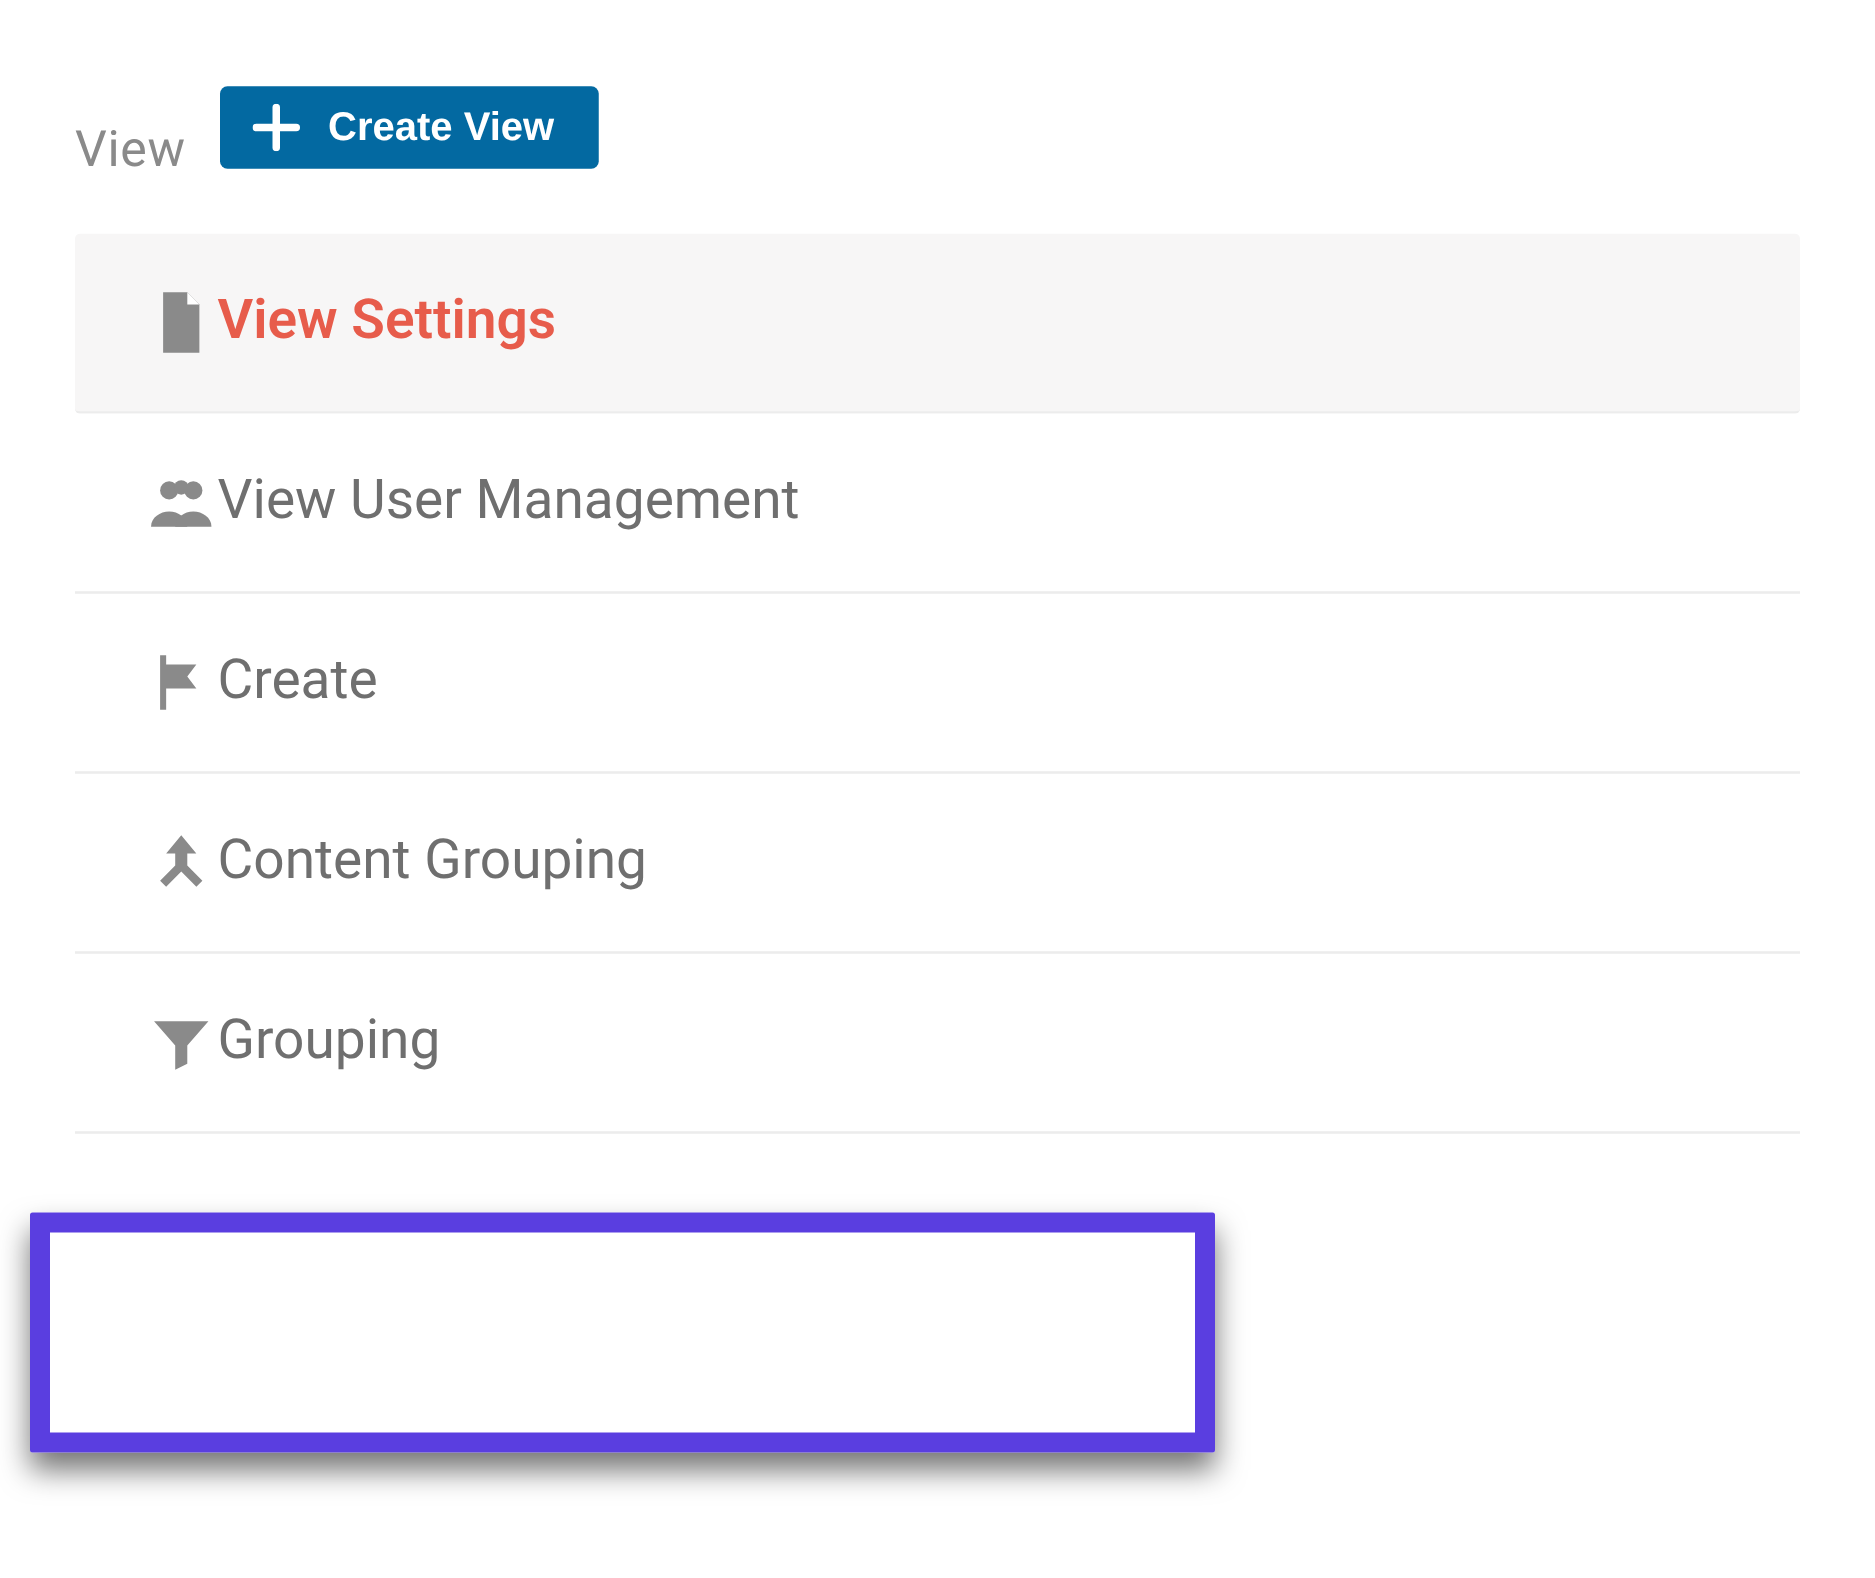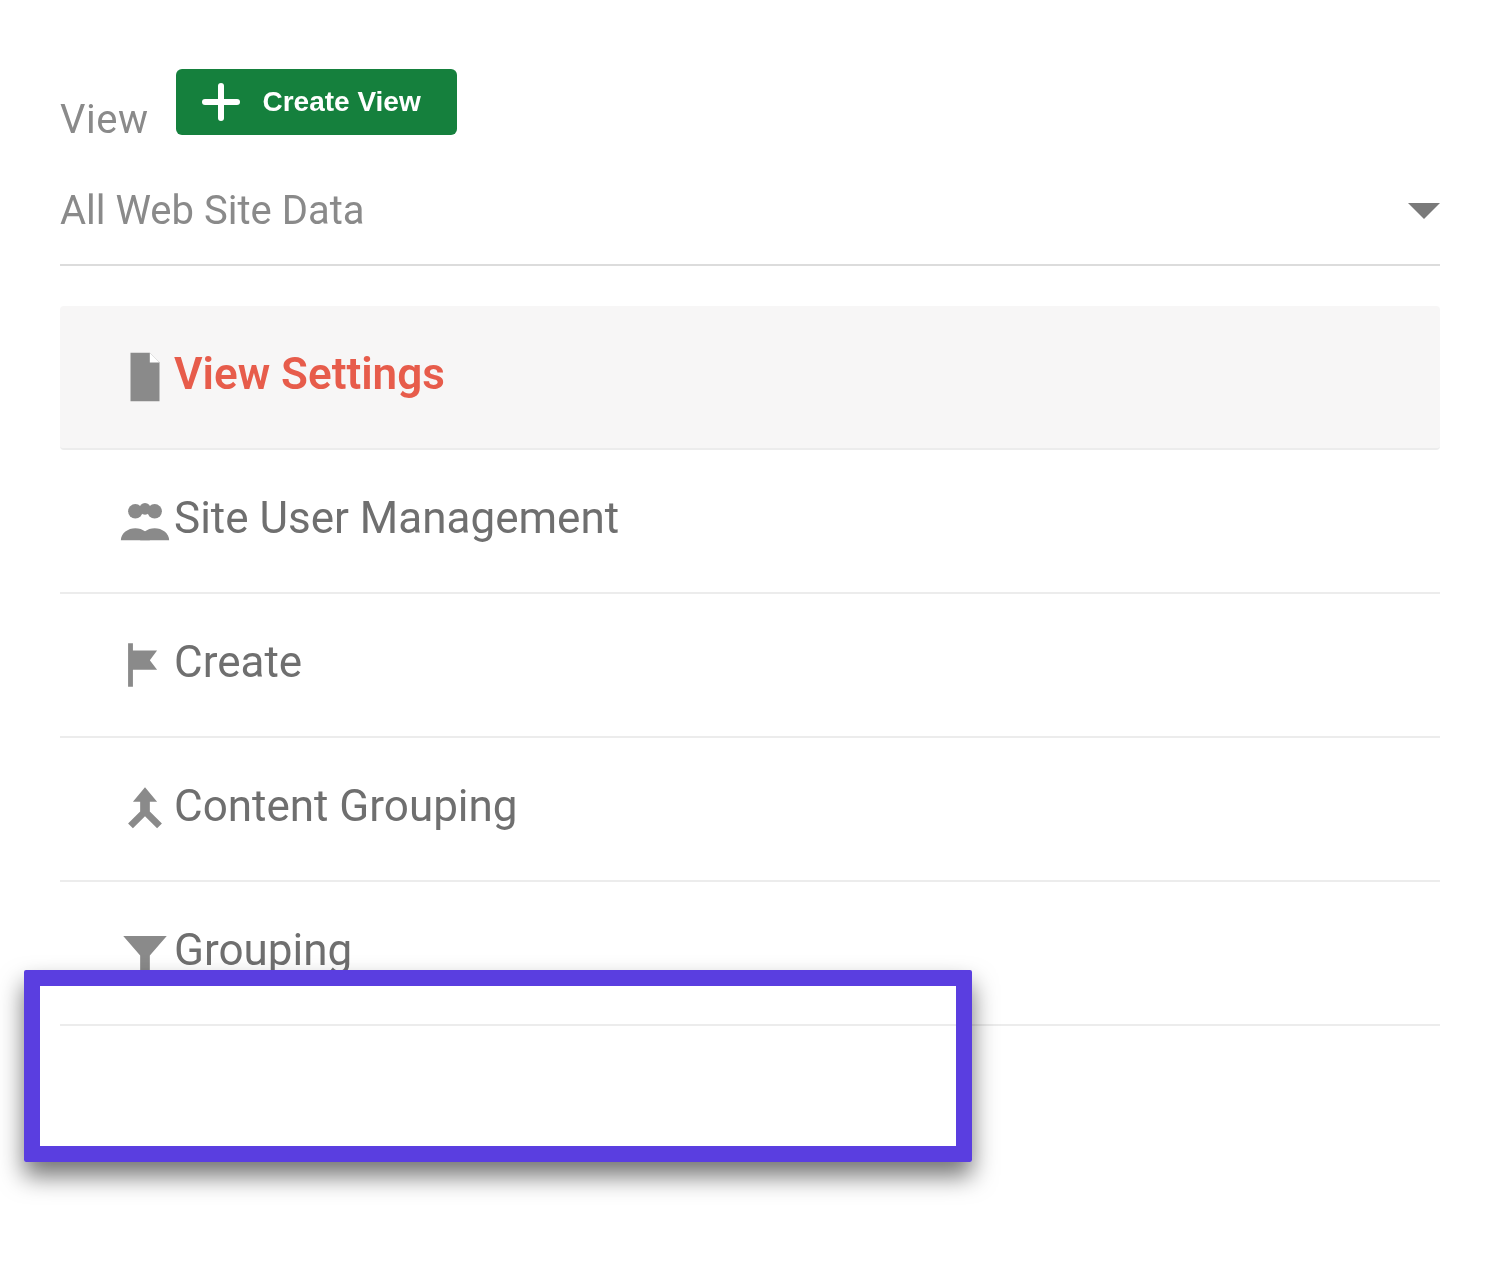--- a/index.html
+++ b/index.html
@@ -27,23 +27,23 @@
   .view-label {
     font-size: 40px;
     color: #8a8a8a;
     letter-spacing: 0.5px;
     margin-top: 36px;
   }
   .create-view-btn {
     display: inline-flex;
     align-items: center;
     gap: 22px;
-    background: #15803d;
+    background: #0369a1;
     color: #ffffff;
-    font-size: 28px;
+    font-size: 32px;
     font-weight: 700;
     padding: 14px 36px 14px 26px;
     border-radius: 6px;
     border: none;
     cursor: pointer;
   }
   .create-view-btn .plus-icon {
     width: 38px;
     height: 38px;
   }
@@ -131,24 +131,20 @@
       <span class="plus-icon">
         <svg viewBox="0 0 38 38">
           <line x1="19" y1="3" x2="19" y2="35"></line>
           <line x1="3" y1="19" x2="35" y2="19"></line>
         </svg>
       </span>
       <span>Create View</span>
     </button>
   </div>
 
-  <div class="view-selector">
-    <span class="view-selector-label">All Web Site Data</span>
-    <span class="chevron-down"></span>
-  </div>
 
   <ul class="menu">
 
     <li class="menu-item active">
       <span class="icon">
         <svg viewBox="0 0 24 24" fill="currentColor">
           <path d="M6 2h8l4 4v16H6z"></path>
           <path d="M14 2v4h4" fill="#ffffff"></path>
         </svg>
       </span>
@@ -158,21 +154,21 @@
     <li class="menu-item">
       <span class="icon">
         <svg viewBox="0 0 24 24" fill="currentColor">
           <circle cx="8" cy="8" r="3"></circle>
           <circle cx="16" cy="8" r="3"></circle>
           <circle cx="12" cy="7" r="2.4"></circle>
           <path d="M2 20c0-3 3-5 6-5s6 2 6 5H2z"></path>
           <path d="M10 20c0-3 3-5 6-5s6 2 6 5H10z"></path>
         </svg>
       </span>
-      <span>Site User Management</span>
+      <span>View User Management</span>
     </li>
 
     <li class="menu-item">
       <span class="icon">
         <svg viewBox="0 0 24 24" fill="currentColor">
           <path d="M5 3v18h2v-7h10l-3-4 3-4H7V3z"></path>
         </svg>
       </span>
       <span>Create</span>
     </li>

